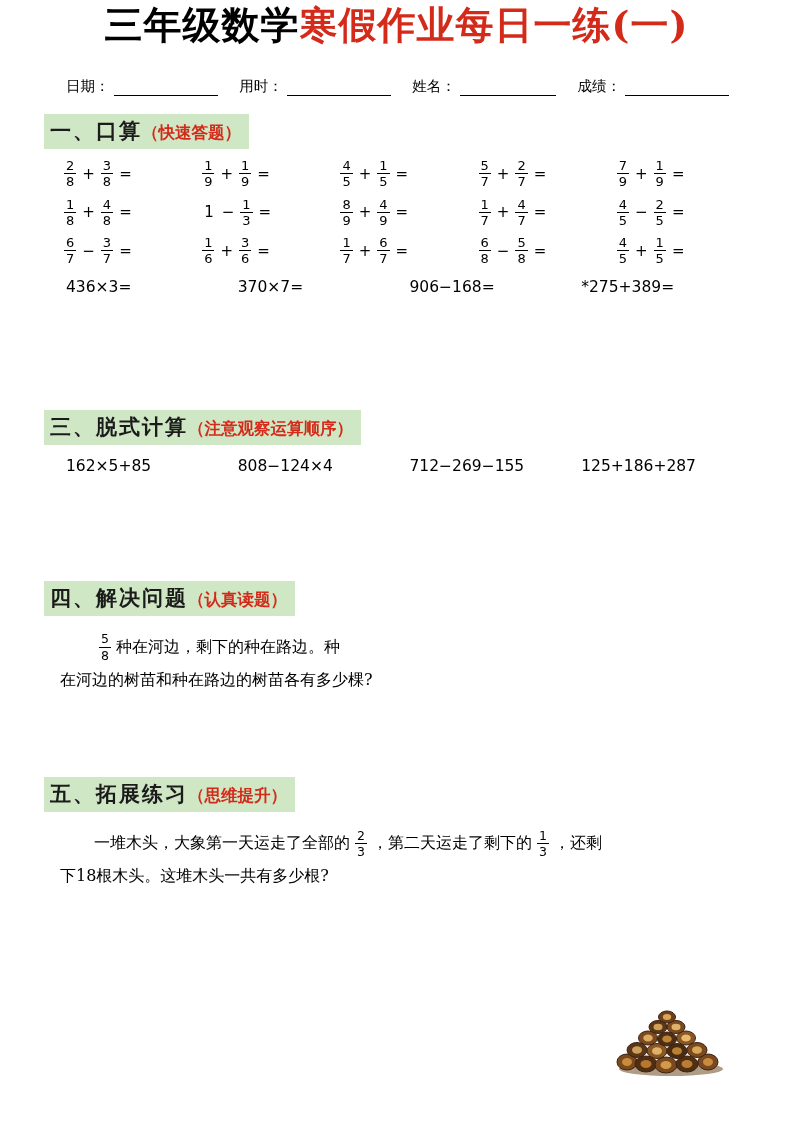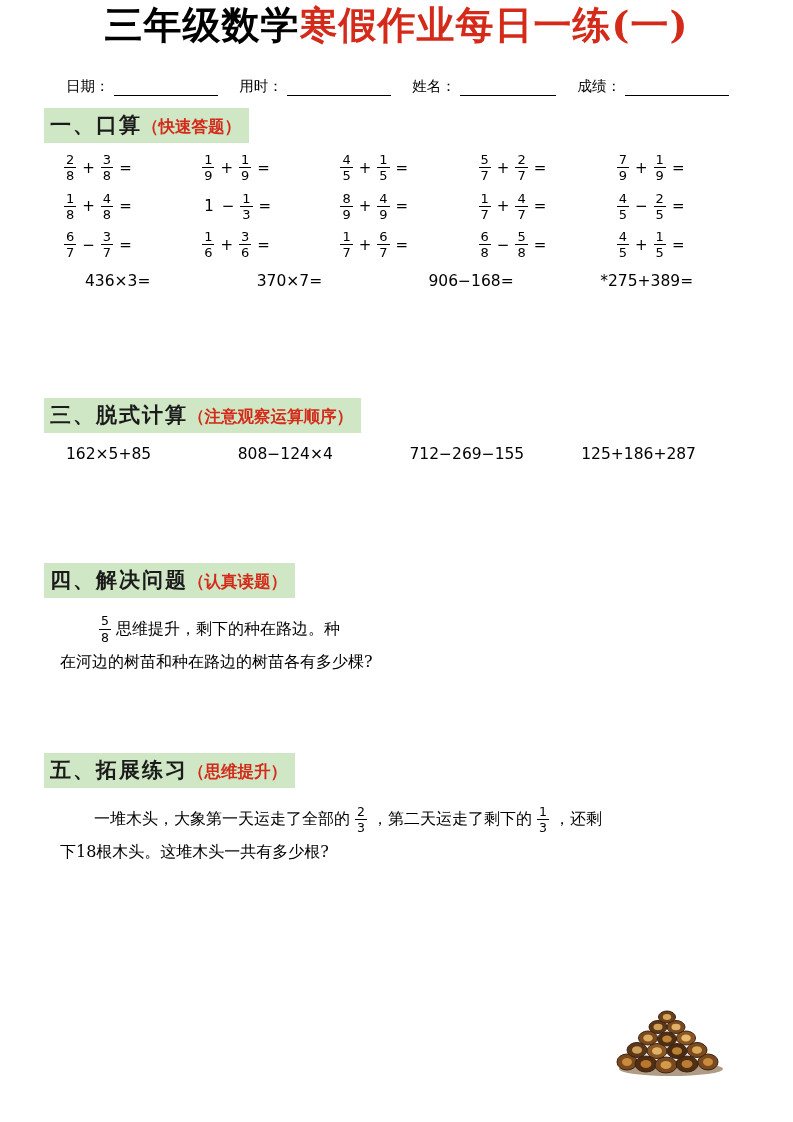--- a/index.html
+++ b/index.html
@@ -58,21 +58,21 @@
     height: 14px;
     margin-left: 4px;
   }
   .info-line.short { width: 96px; }
 
   
   .section-head {
     display: inline-block;
     background: #cfe7c4;
     padding: 3px 8px 4px 6px;
-    margin-top: 12px;
+    margin-top: 18px;
     font-size: 21px;
     font-weight: bold;
     white-space: nowrap;
     font-family: "DejaVu Serif", serif;
   }
   .section-head .num { color: #1b1b1b; letter-spacing: 2px; }
   .section-head .hint {
     color: #d42a1a;
     font-size: 16.5px;
     font-weight: bold;
@@ -108,21 +108,21 @@
 
   
   .expr-row {
     display: flex;
     margin-top: 12px;
     padding-left: 22px;
     font-size: 15.5px;
     font-family: "DejaVu Sans", sans-serif;
   }
   .expr-cell { width: 25%; }
-  .expr-row.vertical .expr-cell { width: 25%; margin-left: 19px; }
+  .expr-row.vertical .expr-cell { width: 25%; }
 
   .spacer-80 { height: 88px; }
   .spacer-95 { height: 96px; }
   .spacer-60 { height: 62px; }
 
   
   .problem {
     margin-top: 14px;
     padding: 0 14px 0 16px;
     font-size: 16px;
@@ -401,21 +401,21 @@
   </div>
 
   <div class="sec-wrap">
     <div class="section-head">
       <span class="num">四、解决问题</span><span class="hint">（认真读题）</span>
     </div>
     <div class="problem">
       <span class="indent"></span><span class="ifrac">
           <span class="num-t">5</span>
           <span class="den-t">8</span>
-        </span><span>思维提升，剩下的种在路边。种</span><br>
+        </span><span>种在河边，剩下的种在路边。种</span><br>
       <span>在河边的树苗和种在路边的树苗各有多少棵?</span>
     </div>
     <div class="spacer-60"></div>
   </div>
 
   <div class="sec-wrap">
     <div class="section-head">
       <span class="num">五、拓展练习</span><span class="hint">（思维提升）</span>
     </div>
     <div class="problem">

